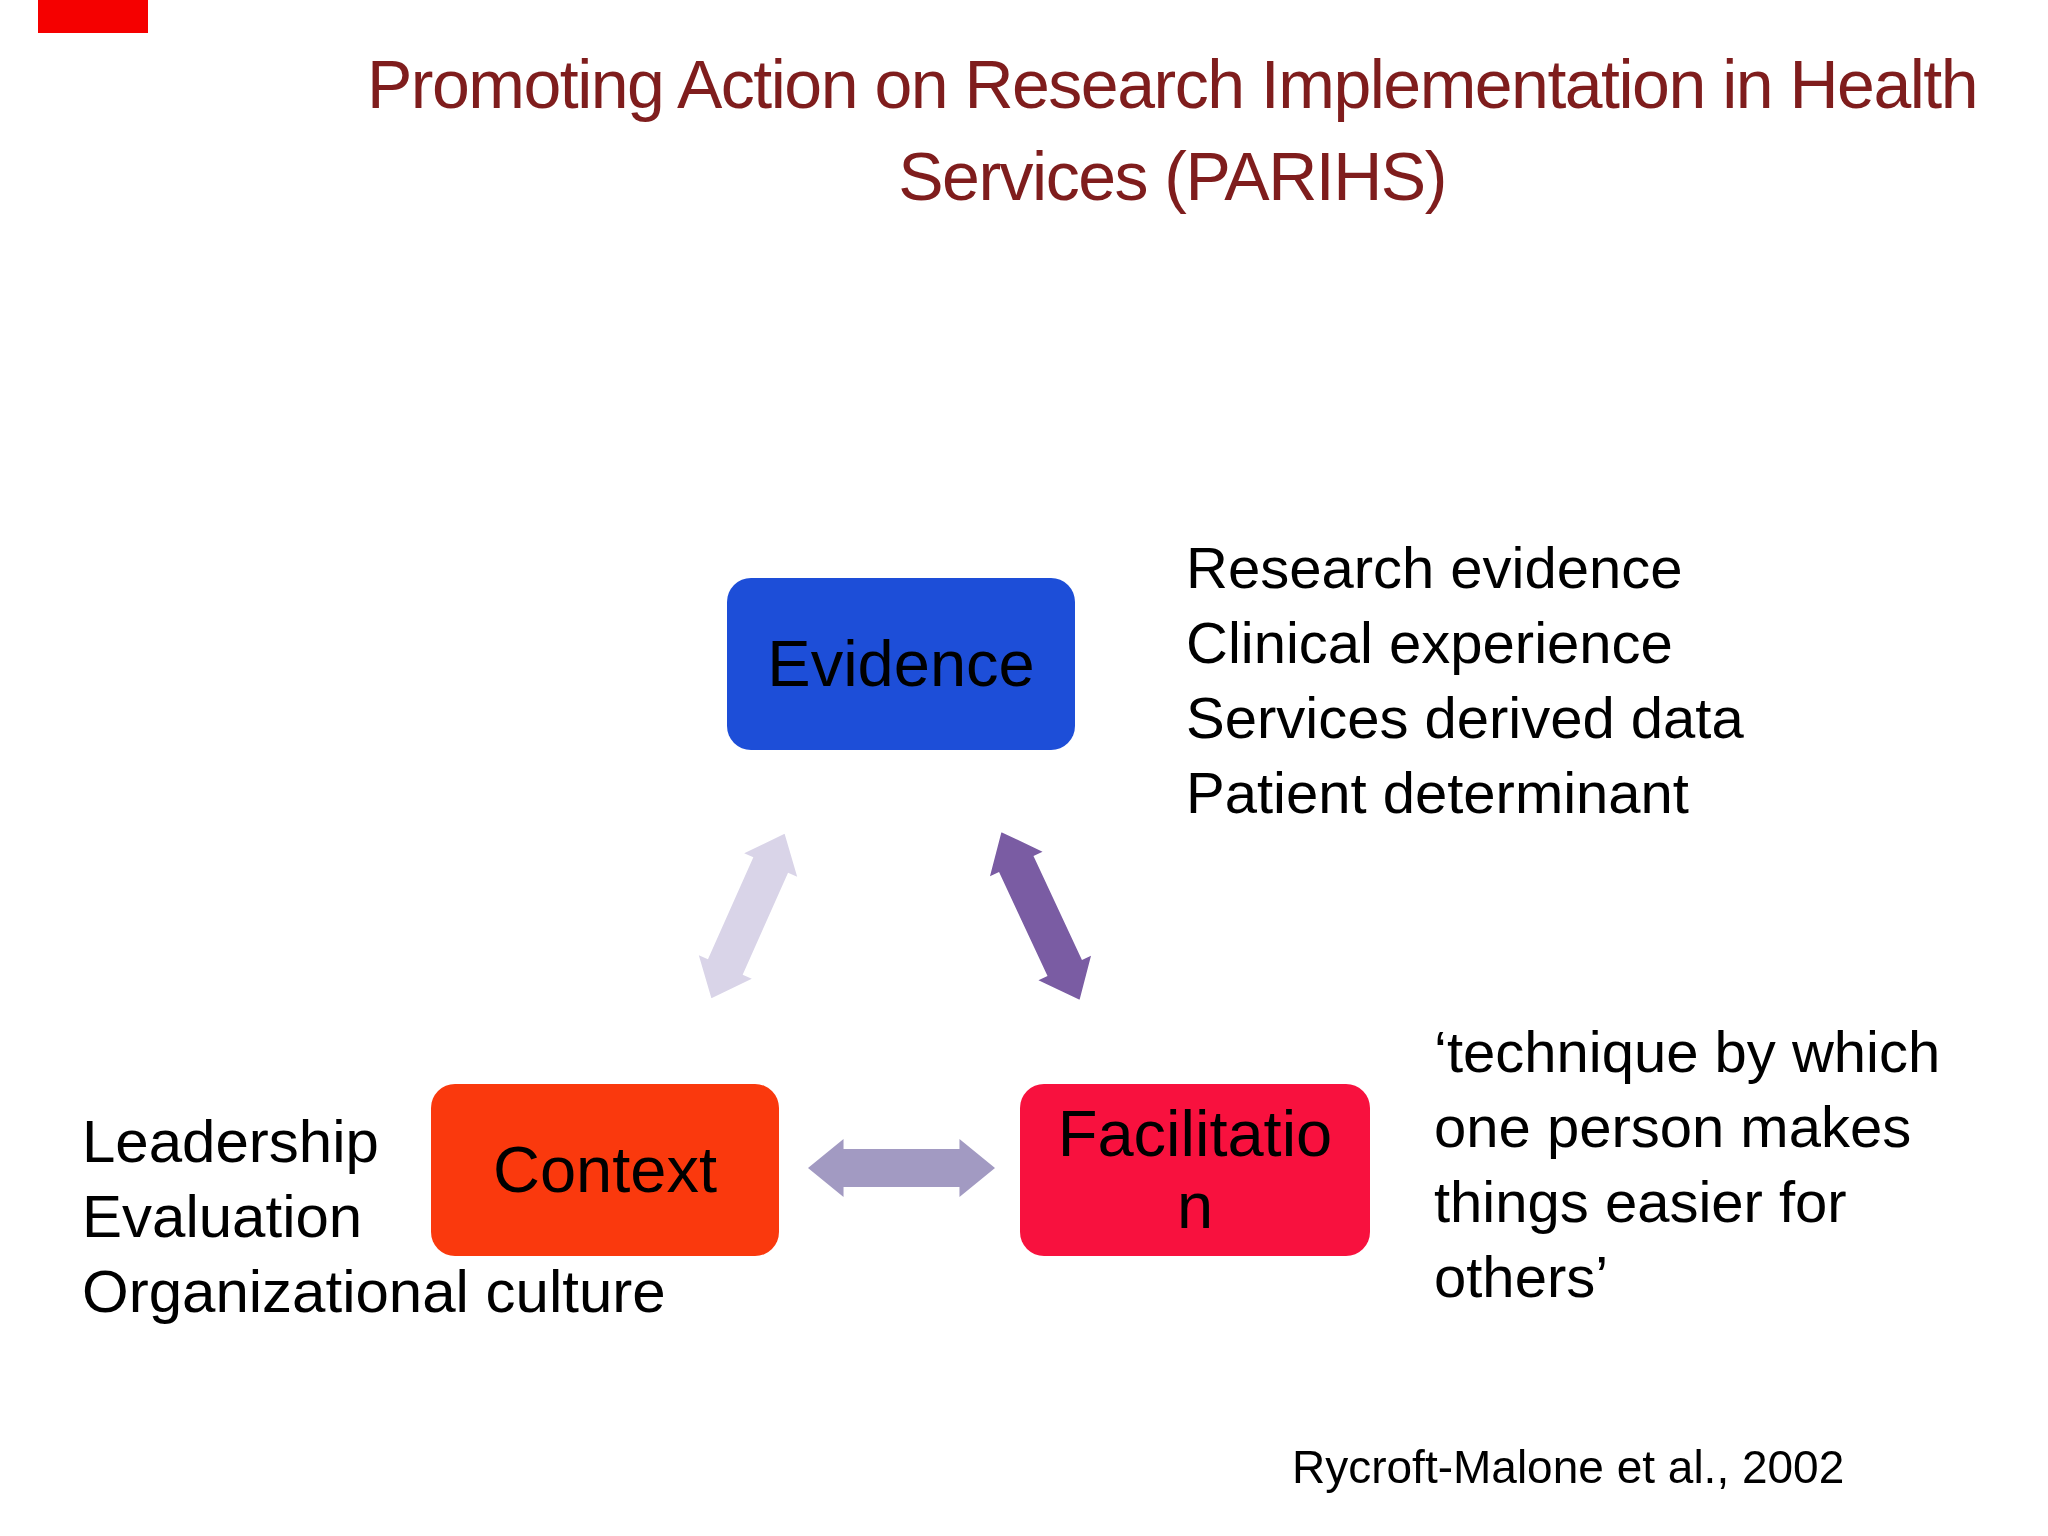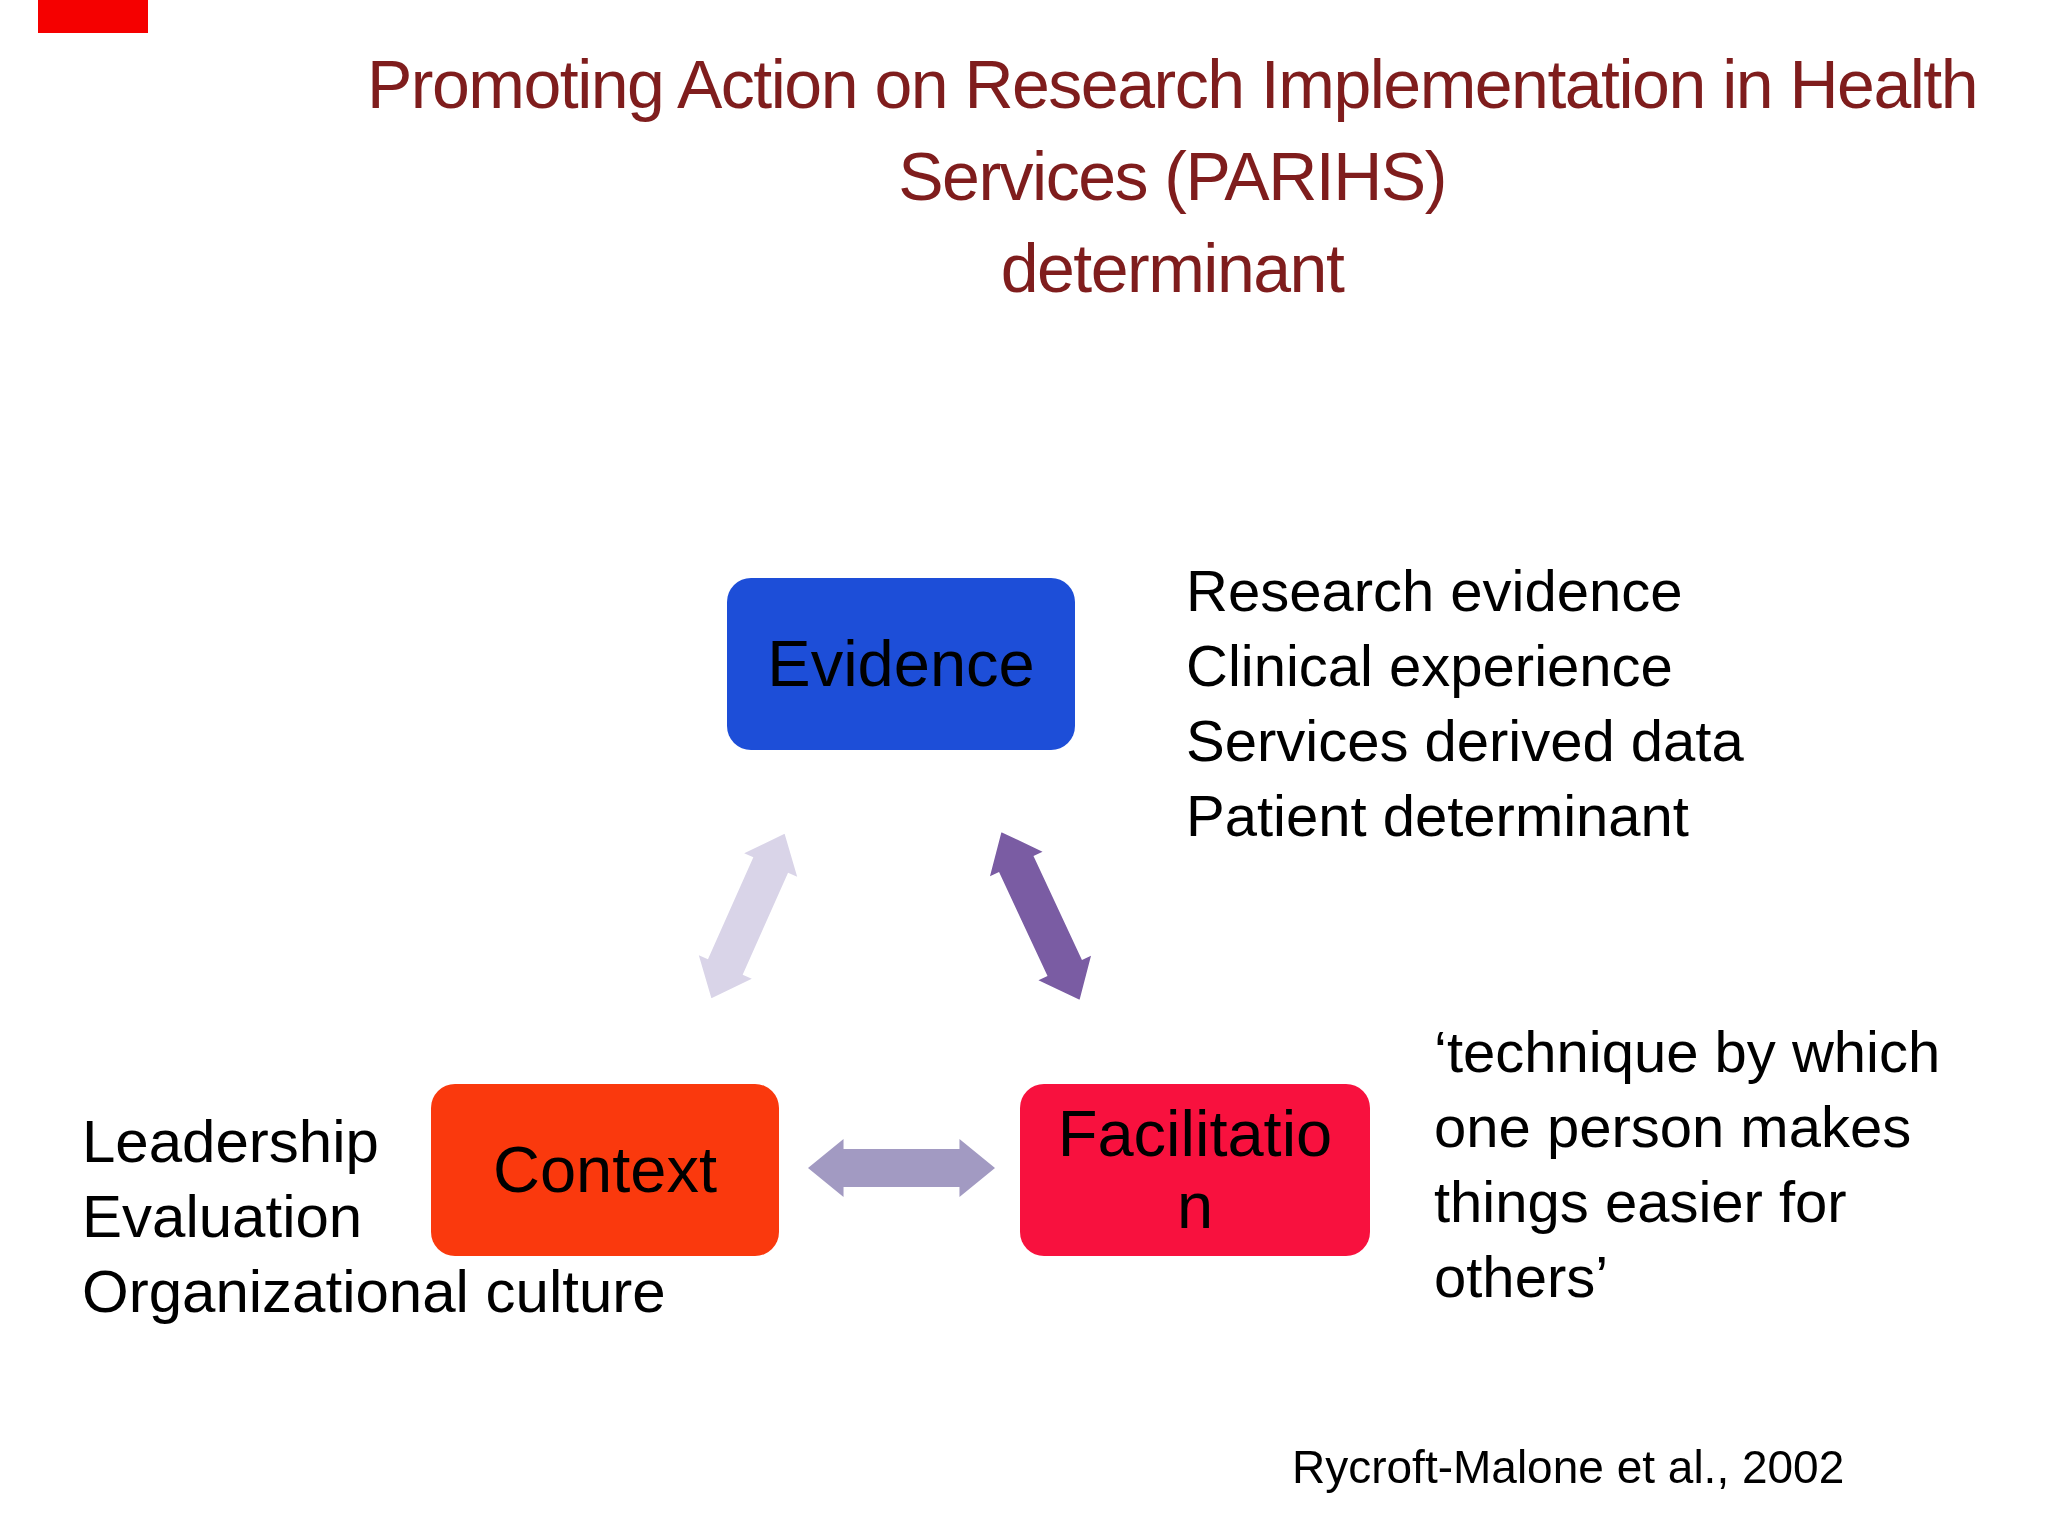--- a/index.html
+++ b/index.html
@@ -42,21 +42,21 @@
   }
   .box-evidence     { left: 727px;  top: 578px;  width: 348px; height: 172px; }
   .box-context      { left: 431px;  top: 1084px; width: 348px; height: 172px; }
   .box-facilitation { left: 1020px; top: 1084px; width: 350px; height: 172px; }
   .notes {
     position: absolute;
     font-size: 58px;
     line-height: 75px;
     white-space: nowrap;
   }
-  .notes-evidence { left: 1186px; top: 530px; margin-top: 23px; }
+  .notes-evidence { left: 1186px; top: 530px; }
   .notes-context  { left: 82px;   top: 1104px; font-size: 60px; }
   .notes-quote    { left: 1434px; top: 1014px; }
   .citation {
     position: absolute;
     left: 1292px; top: 1440px;
     font-size: 46px;
     white-space: nowrap;
   }
   .arrow { position: absolute; }
   .arrow svg { display: block; width: 100%; height: 100%; }
@@ -75,21 +75,20 @@
 </head>
 <body>
 
 <div class="slide" style="background-color: rgb(255, 255, 255);">
 
   <div class="red-marker" style="background-color: rgb(245, 0, 0);"></div>
 
   <div class="title">
     <div>Promoting Action on Research Implementation in Health</div>
     <div>Services (PARIHS)</div>
-    <div>determinant</div>
   </div>
 
   <div class="box box-evidence" style="background-color: #1d4ed8;">
     <span>Evidence</span>
   </div>
 
   <div class="box box-context" style="background-color: rgb(250, 57, 13); align-items: center;">
     <span>Context</span>
   </div>
 

